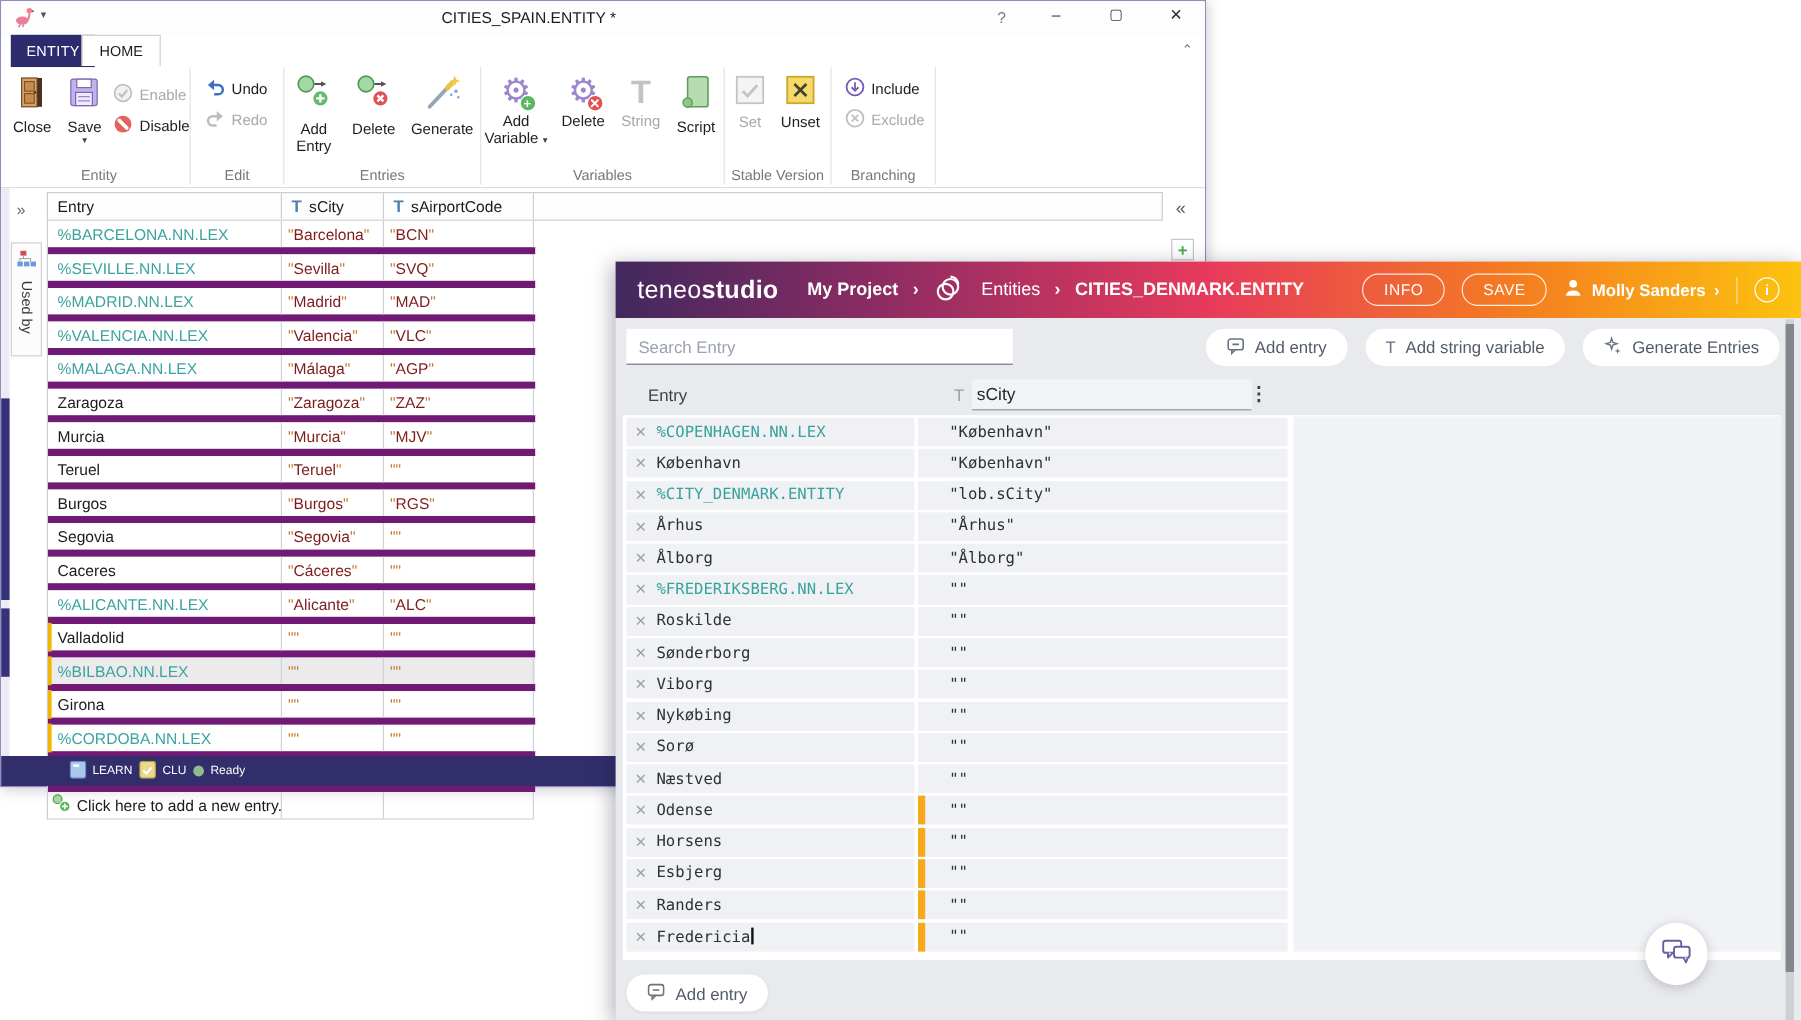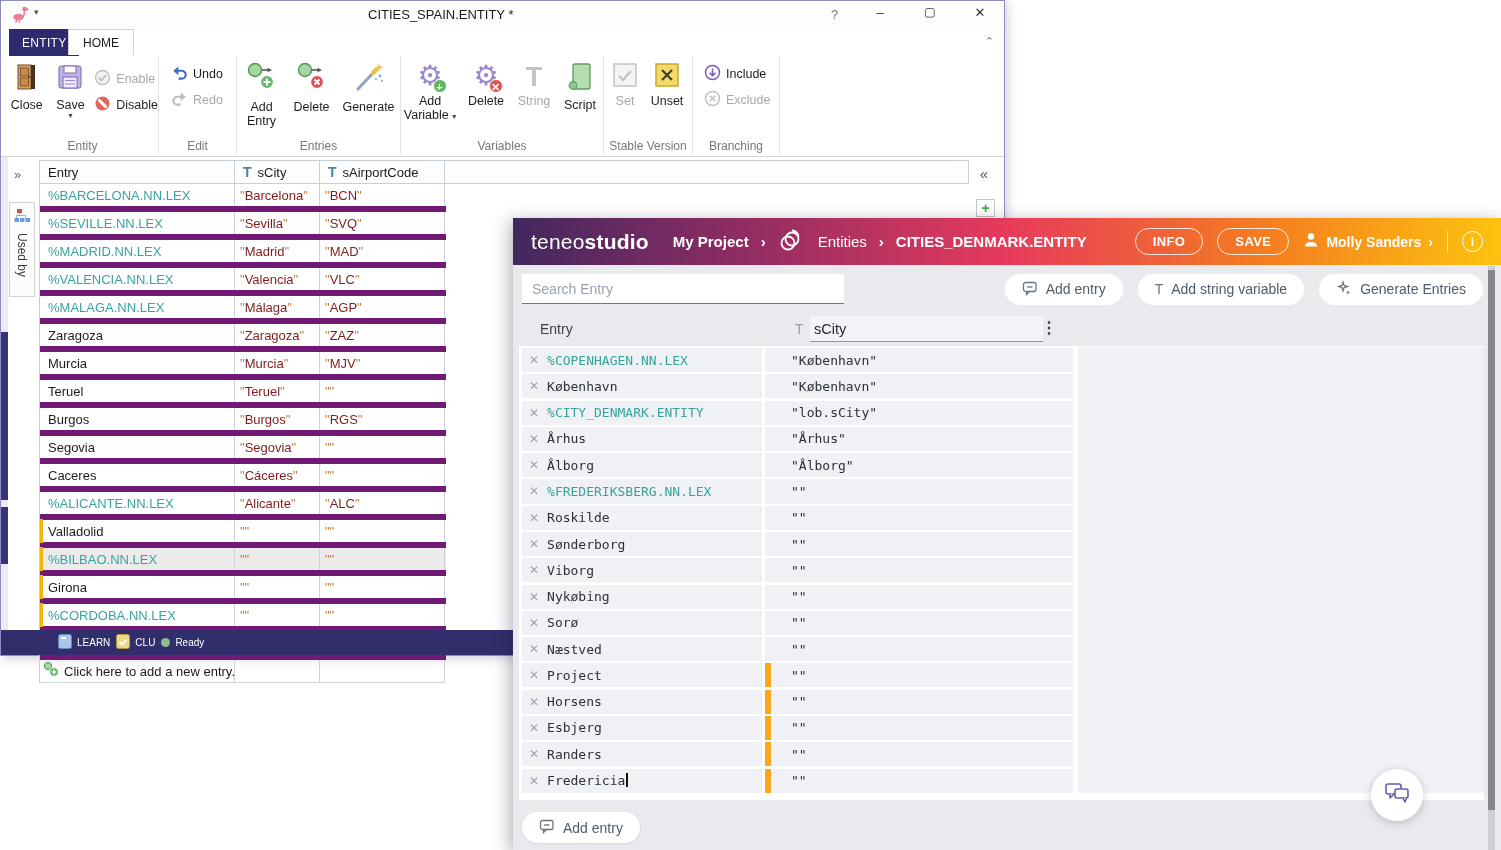--- a/index.html
+++ b/index.html
@@ -72,21 +72,21 @@
   
   #web-window{position:absolute;left:513px;top:218px;width:988px;height:632px;background:#e8eaee;box-shadow:-3px 3px 16px rgba(30,30,60,.35);}
   .wb-header{position:absolute;left:0;top:0;right:0;height:47px;background:linear-gradient(90deg,#41285e 0%,#8c2c63 22%,#e73a5c 50%,#f47d20 76%,#fdc30f 100%);display:flex;align-items:center;padding:0 18px;color:#fff;box-sizing:border-box;}
   .logo{font-size:21px;margin-right:24px;letter-spacing:.2px;}
   .logo .lt{font-weight:400;}
   .logo .lb{font-weight:800;}
   .crumbs{display:flex;align-items:center;gap:12px;font-size:15px;}
   .crumb-b{font-weight:700;}
   .sep{font-weight:700;font-size:15px;}
   .wb-right{margin-left:auto;display:flex;align-items:center;gap:14px;}
-  .pill{border:1.6px solid rgba(255,255,255,.85);border-radius:17px;padding:5px 17px;font-weight:700;font-size:13px;letter-spacing:.4px;}
+  .pill{border:1.6px solid rgba(255,255,255,.85);border-radius:17px;padding:5px 17px;font-weight:400;font-size:13px;letter-spacing:.4px;}
   .user{display:flex;align-items:center;gap:7px;font-weight:700;font-size:14px;}
   .vdiv{width:1px;height:22px;background:rgba(255,255,255,.6);}
   .icirc{width:21px;height:21px;border:1.6px solid #fff;border-radius:50%;display:flex;align-items:center;justify-content:center;font-size:12px;font-weight:700;box-sizing:border-box;}
   .wb-toolbar{position:absolute;left:0;top:47px;right:0;height:48px;display:flex;align-items:center;padding:0 9px;box-sizing:border-box;}
   #search-entry{width:322px;height:30px;border:none;border-bottom:1px solid #6e7683;background:#fff;padding:0 10px;font-size:14px;color:#333;font-family:"Liberation Sans",sans-serif;outline:none;box-sizing:border-box;}
   #search-entry::placeholder{color:#9aa2ad;}
   .wbtns{margin-left:auto;display:flex;gap:15px;padding-right:9px;}
   .wbtn{height:31px;background:#fff;border:none;border-radius:16px;display:flex;align-items:center;gap:8px;padding:0 17px;font-size:14px;color:#525b68;font-family:"Liberation Sans",sans-serif;white-space:nowrap;}
   .wb-thead{position:absolute;left:0;top:95px;right:0;height:33px;}
   .wb-thead .elabel{position:absolute;left:27px;top:8px;font-size:14px;color:#3c424a;}
@@ -829,21 +829,21 @@
             <span class="xic">✕</span>
             <span class="wname">Næstved</span>
           </div>
           <div class="vcell">
             <span class="wval">""</span>
           </div>
         </div>
         <div class="wb-row">
           <div class="ecell">
             <span class="xic">✕</span>
-            <span class="wname">Project</span>
+            <span class="wname">Odense</span>
           </div>
           <div class="vcell flag">
             <span class="wval">""</span>
           </div>
         </div>
         <div class="wb-row">
           <div class="ecell">
             <span class="xic">✕</span>
             <span class="wname">Horsens</span>
           </div>

